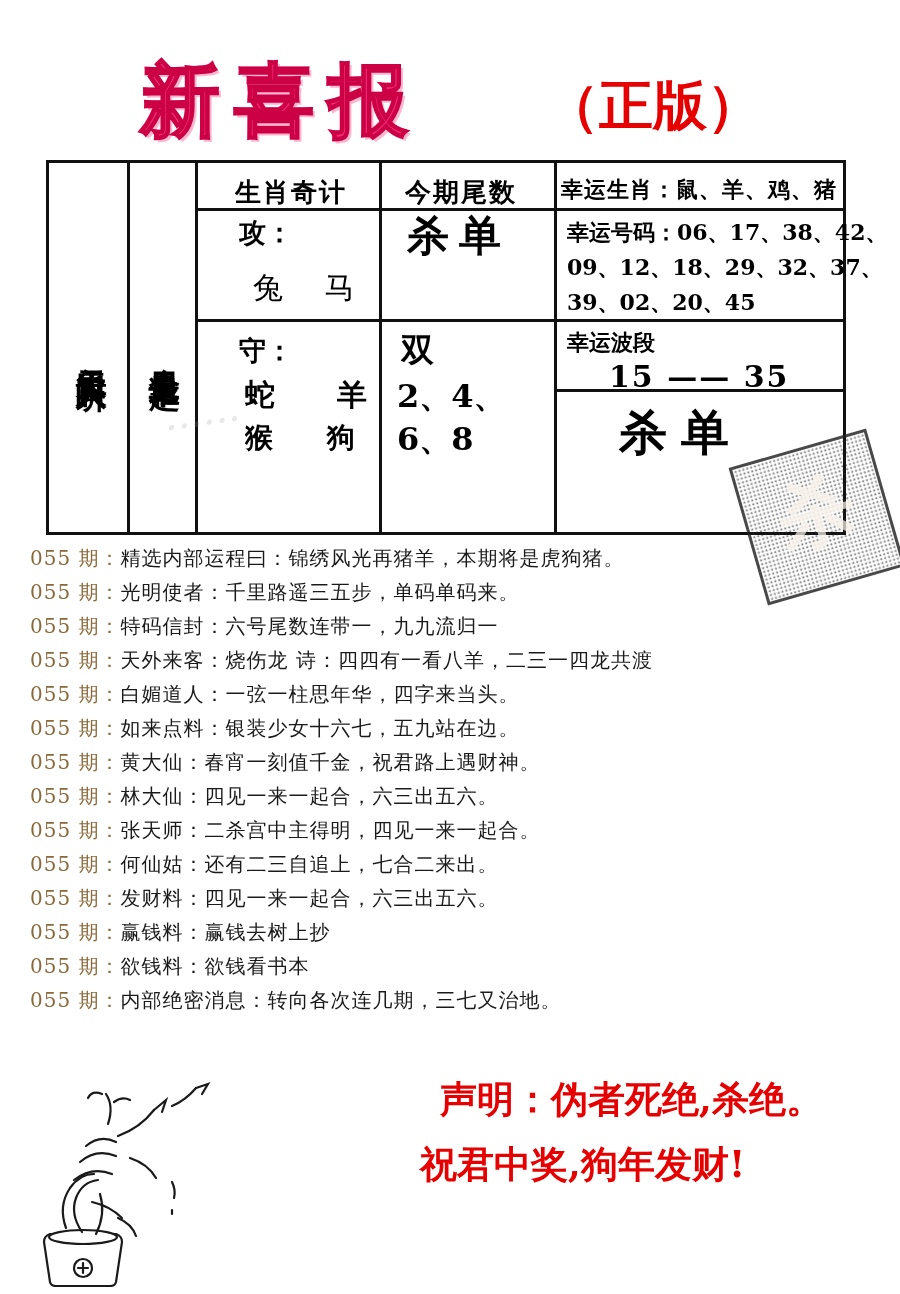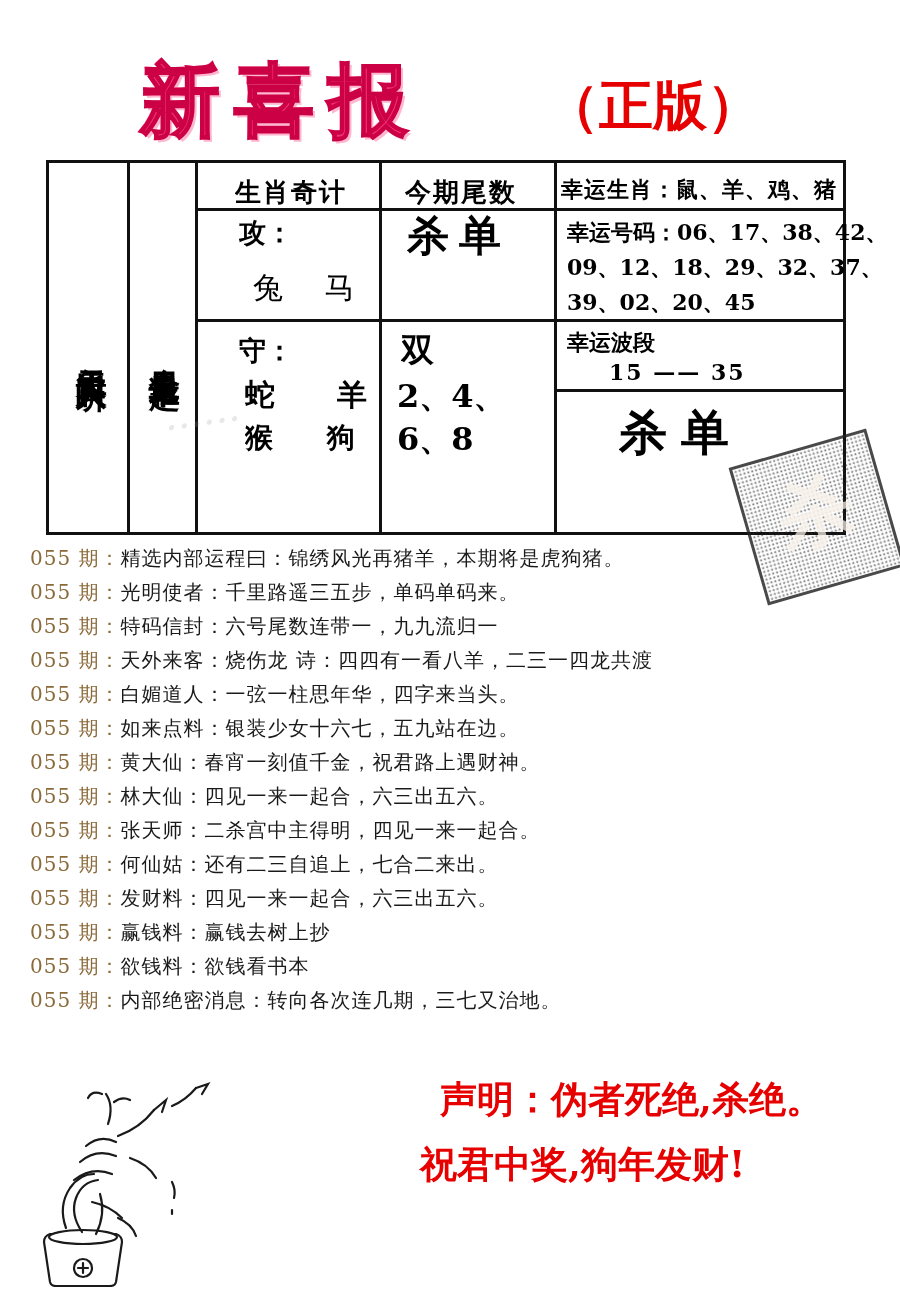--- a/index.html
+++ b/index.html
@@ -110,21 +110,21 @@
     font-family: "DejaVu Serif", "Liberation Serif", serif;
     font-weight: bold;
     letter-spacing: 10px;
   }
   .tail-parity { left: 352px; top: 165px; font-size: 33px; font-family:"DejaVu Serif","Liberation Serif",serif; font-weight:bold;}
   .tail-nums  { left: 348px; top: 212px; font-size: 32px; font-family:"DejaVu Serif","Liberation Serif",serif; font-weight:bold; line-height:1.35; width:160px;}
 
   .lucky-zodiac { left: 512px; top: 12px; font-size: 22px; font-family:"DejaVu Serif","Liberation Serif",serif; font-weight:bold; letter-spacing:1px;}
   .lucky-nums { left: 518px; top: 52px; width: 322px; font-size: 22px; font-family:"DejaVu Serif","Liberation Serif",serif; font-weight:bold; line-height:1.6;}
   .lucky-wave-label { left: 518px; top: 165px; font-size: 22px; font-family:Liberation Serif, serif; font-weight:bold;}
-  .lucky-wave-val { left: 560px; top: 196px; font-size: 22px; font-family:"DejaVu Serif","Liberation Serif",serif; font-weight:bold; letter-spacing:2px;}
+  .lucky-wave-val { left: 560px; top: 196px; font-size: 30px; font-family:"DejaVu Serif","Liberation Serif",serif; font-weight:bold; letter-spacing:2px;}
   .kill-big { left: 570px; top: 238px; font-size: 48px; font-family:"DejaVu Serif","Liberation Serif",serif; font-weight:bold; letter-spacing:14px;}
 
   
   .stamp {
     position: absolute;
     left: 742px;
     top: 442px;
     width: 150px;
     height: 150px;
     transform: rotate(-16deg);

